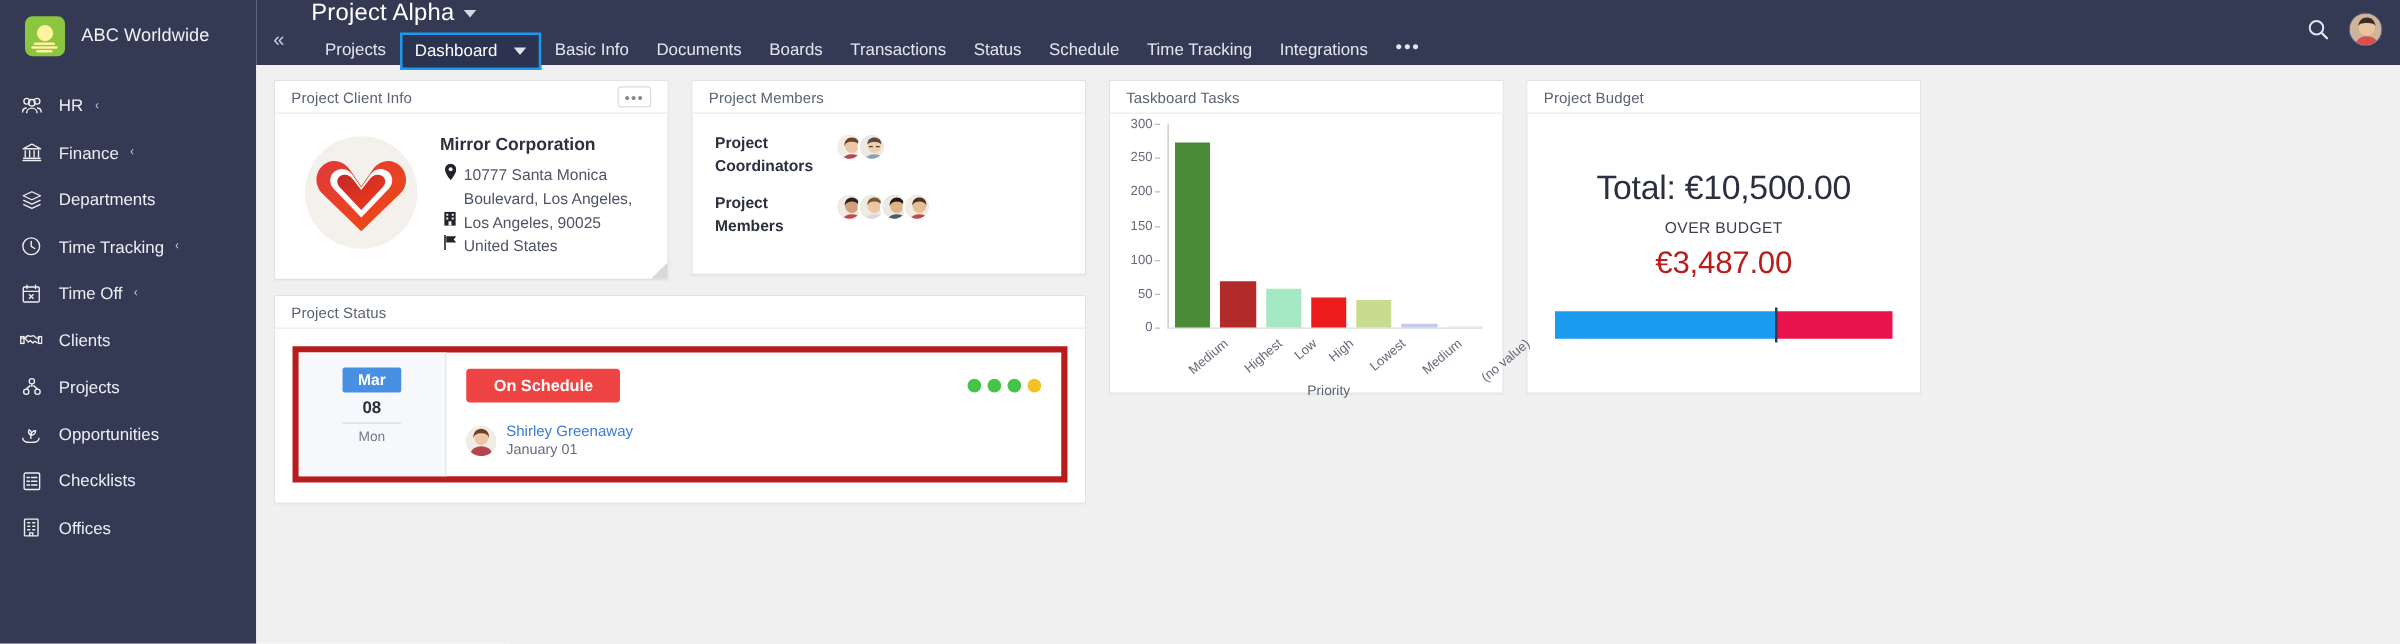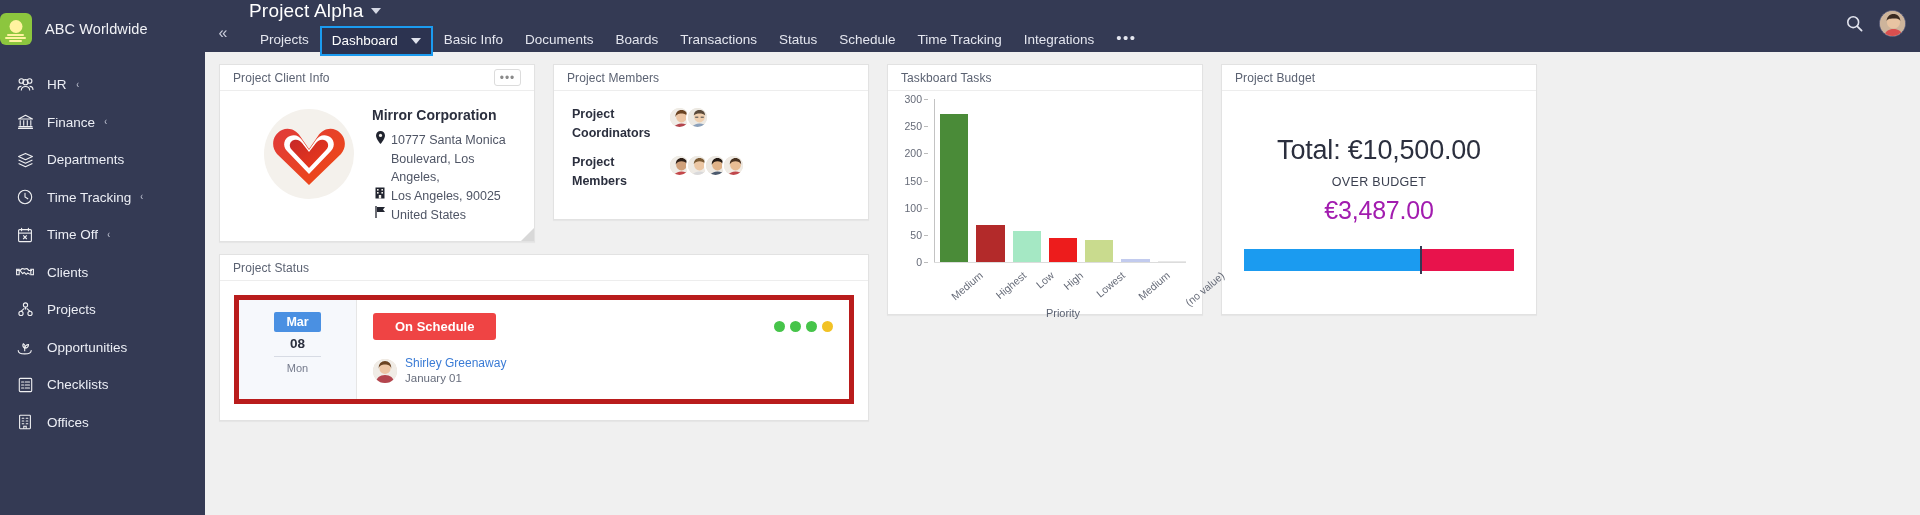--- a/index.html
+++ b/index.html
@@ -10,21 +10,21 @@
     overflow: hidden;
   }
   .app { display: flex; width: 1920px; height: 515px; }
 
   
   .sidebar {
     width: 205px; min-width: 205px; height: 515px;
     background: #343a54; color: #ffffff;
     display: flex; flex-direction: column;
   }
-  .brand { display: flex; align-items: center; height: 50px; padding: 0 0; margin-top: 4px; }
+  .brand { display: flex; align-items: center; height: 50px; padding: 0 20px; margin-top: 4px; }
   .brand-logo {
     width: 32px; height: 32px; border-radius: 6px;
     background: #8cc63e; position: relative; overflow: hidden; flex: 0 0 32px;
   }
   .brand-logo .sun {
     position: absolute; left: 50%; top: 7px; transform: translateX(-50%);
     width: 13px; height: 13px; border-radius: 50%; background: #fff3a0;
   }
   .brand-logo .ray {
     position: absolute; background: #fff3a0; height: 1.5px; border-radius: 1px;
@@ -115,21 +115,21 @@
   }
   .card-title { font-size: 12px; color: #5b6272; letter-spacing: .1px; }
   .dots-btn {
     border: 1px solid #dcdcdc; border-radius: 3px; width: 27px; height: 17px;
     display: flex; align-items: center; justify-content: center;
     color: #8a8a8a; font-size: 12px; cursor: pointer; letter-spacing: 1px;
     line-height: 6px; background: #fff;
   }
 
   
-  .client-body { display: flex; padding: 14px 14px 16px 26px; min-height: 128px; }
+  .client-body { display: flex; padding: 14px 14px 16px 6px; min-height: 128px; }
   .client-logo {
     width: 90px; height: 90px; border-radius: 50%; background: #f4f1ec;
     margin: 4px 18px 0 18px; flex: 0 0 90px;
     display: flex; align-items: center; justify-content: center; overflow: hidden;
   }
   .client-info { flex: 1; padding-top: 2px; }
   .client-name { font-size: 14px; font-weight: bold; color: #2b2f3e; margin-bottom: 8px; }
   .info-line {
     display: flex; font-size: 12.5px; color: #4f5565;
     line-height: 18px; margin-bottom: 1px;
@@ -228,21 +228,21 @@
   }
 
   
   .budget-card { height: 251px; }
   .budget-body {
     height: 224px; display: flex; flex-direction: column;
     align-items: center; justify-content: center; padding: 0 22px;
   }
   .budget-total { font-size: 27px; color: #2b2f3e; font-weight: 400; letter-spacing: -.2px; }
   .budget-sub { font-size: 12.5px; color: #3b4050; margin-top: 9px; letter-spacing: .3px; }
-  .budget-amount { font-size: 25px; color: #a21caf; margin-top: 7px; letter-spacing: -.2px; }
+  .budget-amount { font-size: 25px; color: #b91c1c; margin-top: 7px; letter-spacing: -.2px; }
   .budget-bar {
     margin-top: 24px; width: 100%; height: 22px; display: flex; position: relative;
   }
   .budget-bar .seg-a { background: #1b9bf0; }
   .budget-bar .seg-b { background: #e8134c; }
   .budget-bar .marker {
     position: absolute; top: -3px; bottom: -3px; width: 2px; background: #343a54;
   }
 </style>
 </head>

